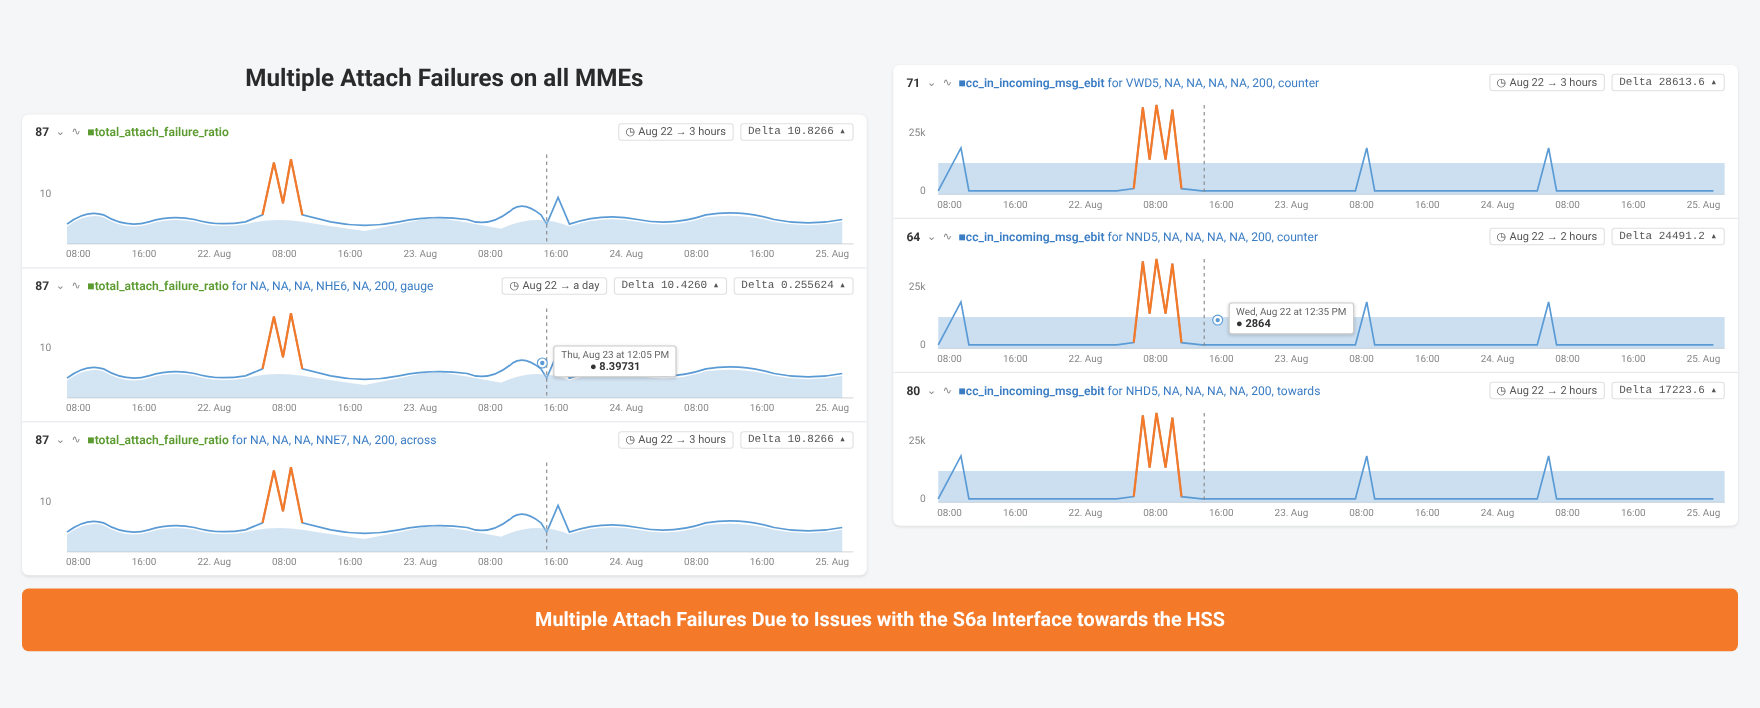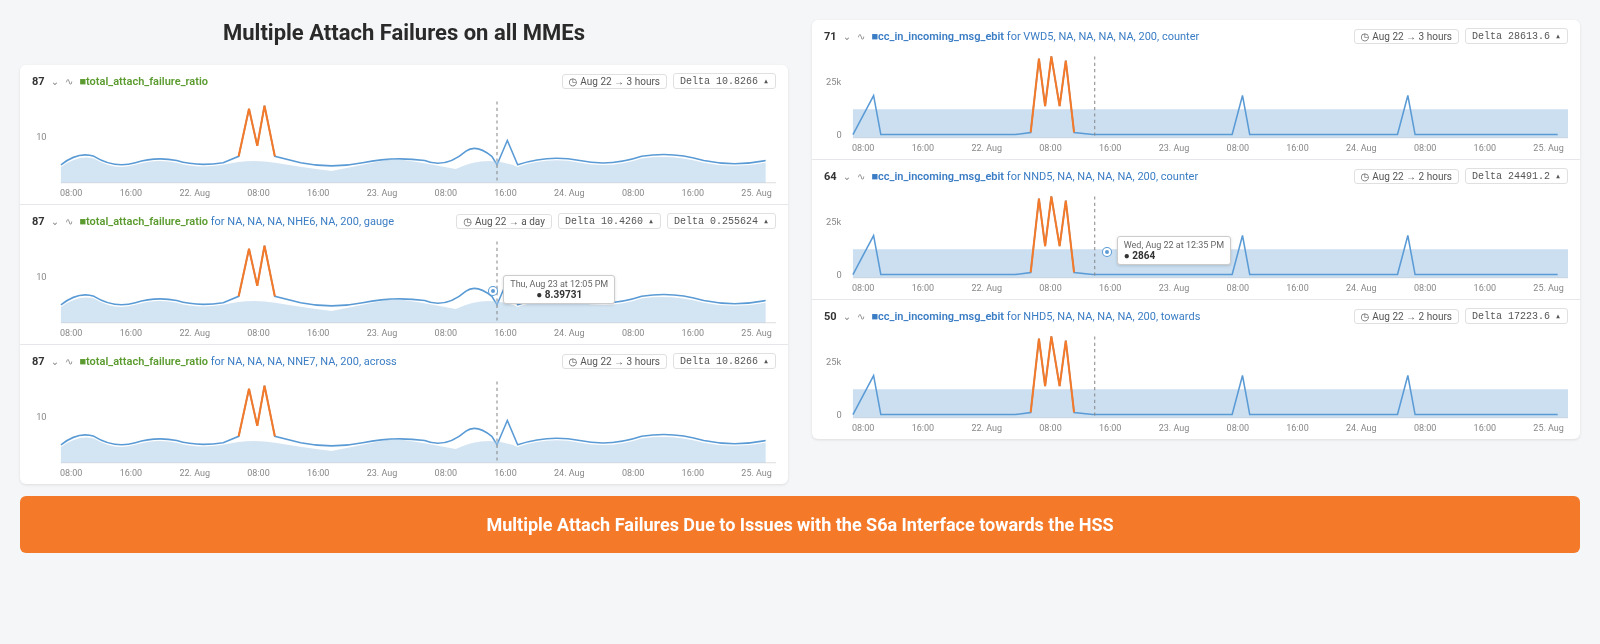--- a/index.html
+++ b/index.html
@@ -1,18 +1,18 @@
 <!DOCTYPE html>
 <html><head>
 <meta charset="utf-8">
 <style>
 * { box-sizing: border-box; margin: 0; padding: 0; }
 body { font-family: -apple-system, BlinkMacSystemFont, "Segoe UI", Roboto, sans-serif; background: #f5f6f8; width: 1600px; height: 644px; overflow: hidden; }
 .container { padding: 20px 20px 0 20px; }
-.columns { display: flex; gap: 24px; }
+.columns { display: flex; gap: 24px; margin-top: 39px; }
 .col { flex: 1; }
 .col-title { text-align: center; font-size: 22px; font-weight: 700; color: #2a2a2a; margin-bottom: 20px; }
 .panel-stack { background: #fff; border-radius: 6px; box-shadow: 0 1px 3px rgba(0,0,0,0.1); overflow: hidden; }
 .panel { border-bottom: 1px solid #e5e7eb; padding: 8px 12px 4px 12px; }
 .panel:last-child { border-bottom: none; }
 .panel-header { display: flex; align-items: center; font-size: 11px; margin-bottom: 4px; gap: 6px; }
 .badge { font-weight: 700; color: #333; }
 .ctrl { color: #888; font-size: 10px; }
 .metric-name { color: #5b9b2f; font-weight: 600; }
 .metric-name2 { color: #3b7dc4; font-weight: 600; }
@@ -226,21 +226,21 @@
               <span>08:00</span>
               <span>16:00</span>
               <span>24. Aug</span>
               <span>08:00</span>
               <span>16:00</span>
               <span>25. Aug</span>
             </div>
           </div>
           <div class="panel">
             <div class="panel-header">
-    <span class="badge">50</span>
+    <span class="badge">80</span>
     <span class="ctrl">⌄</span>
     <span class="ctrl">∿</span>
     <span><span class="metric-name2">■cc_in_incoming_msg_ebit</span><span class="metric-suffix"> for NHD5, NA, NA, NA, NA, 200, towards</span></span>
     <span class="spacer"></span>
     <span class="time-pill"><span>◷</span>Aug 22 → 2 hours</span>
     <span class="delta-pill tri-up">Delta 17223.6</span>
   </div>
             <div class="chart-wrap">
               <svg viewBox="0 0 720 90" preserveAspectRatio="none">
     <text x="2" y="35" class="yaxis-label">25k</text>

